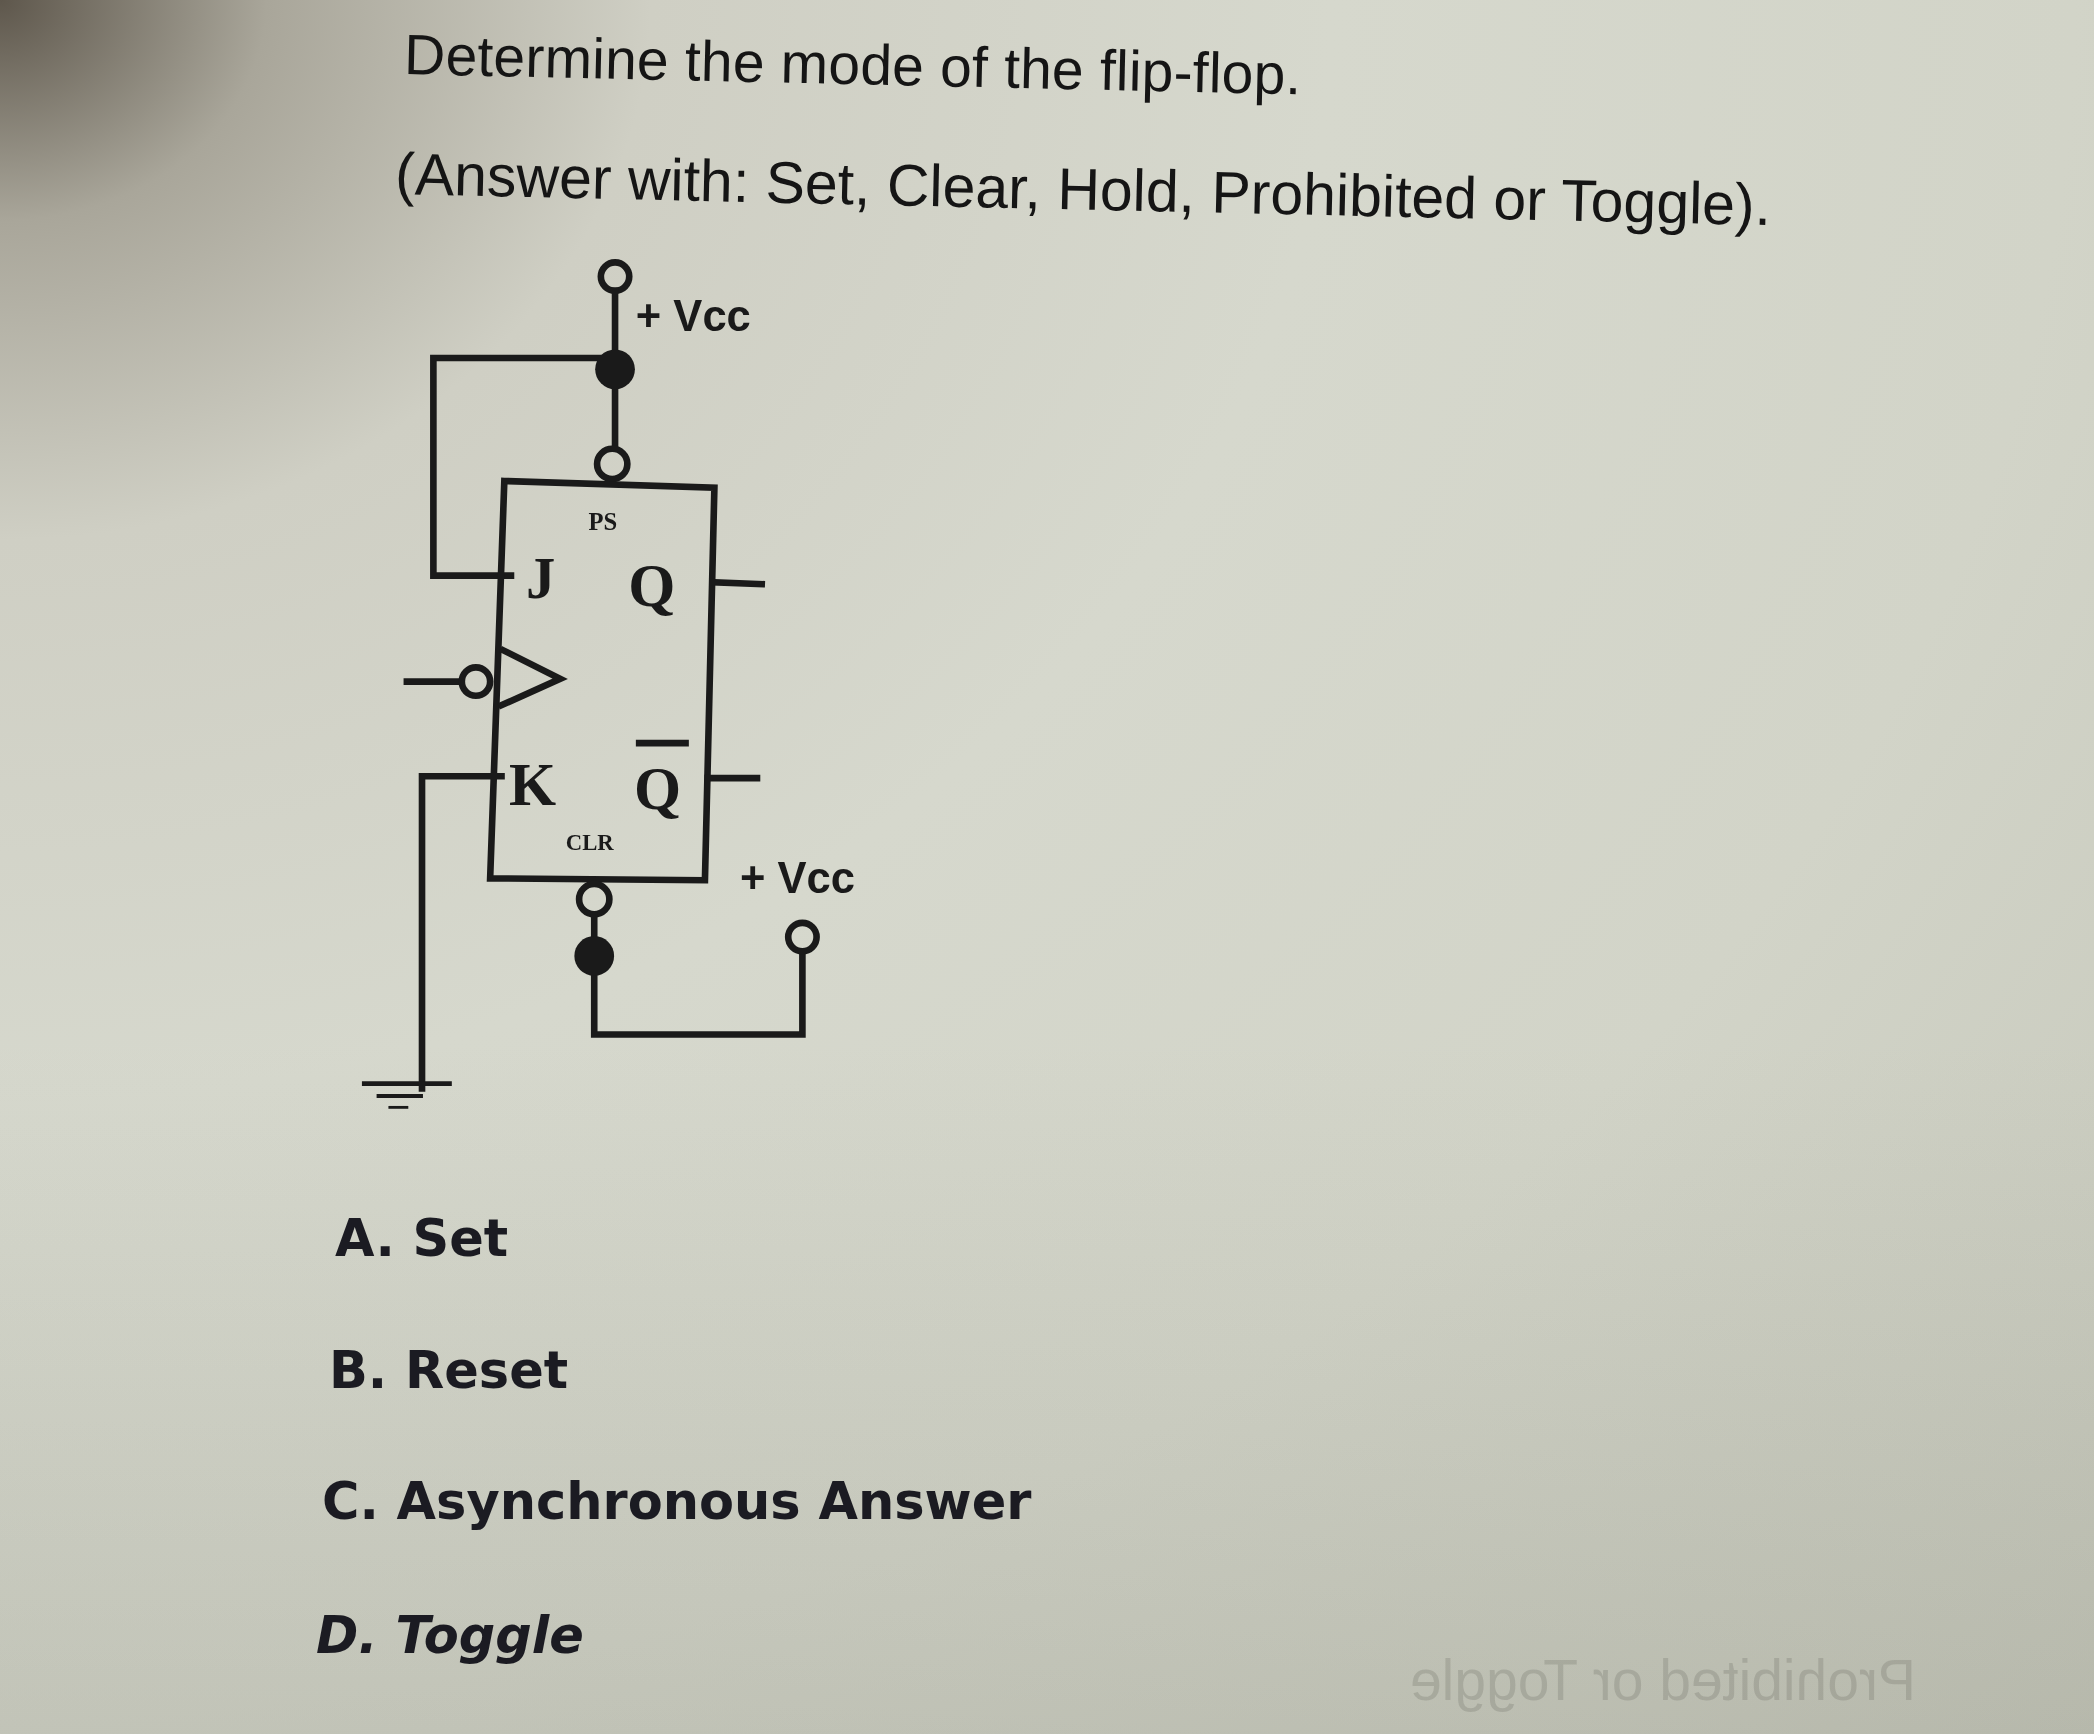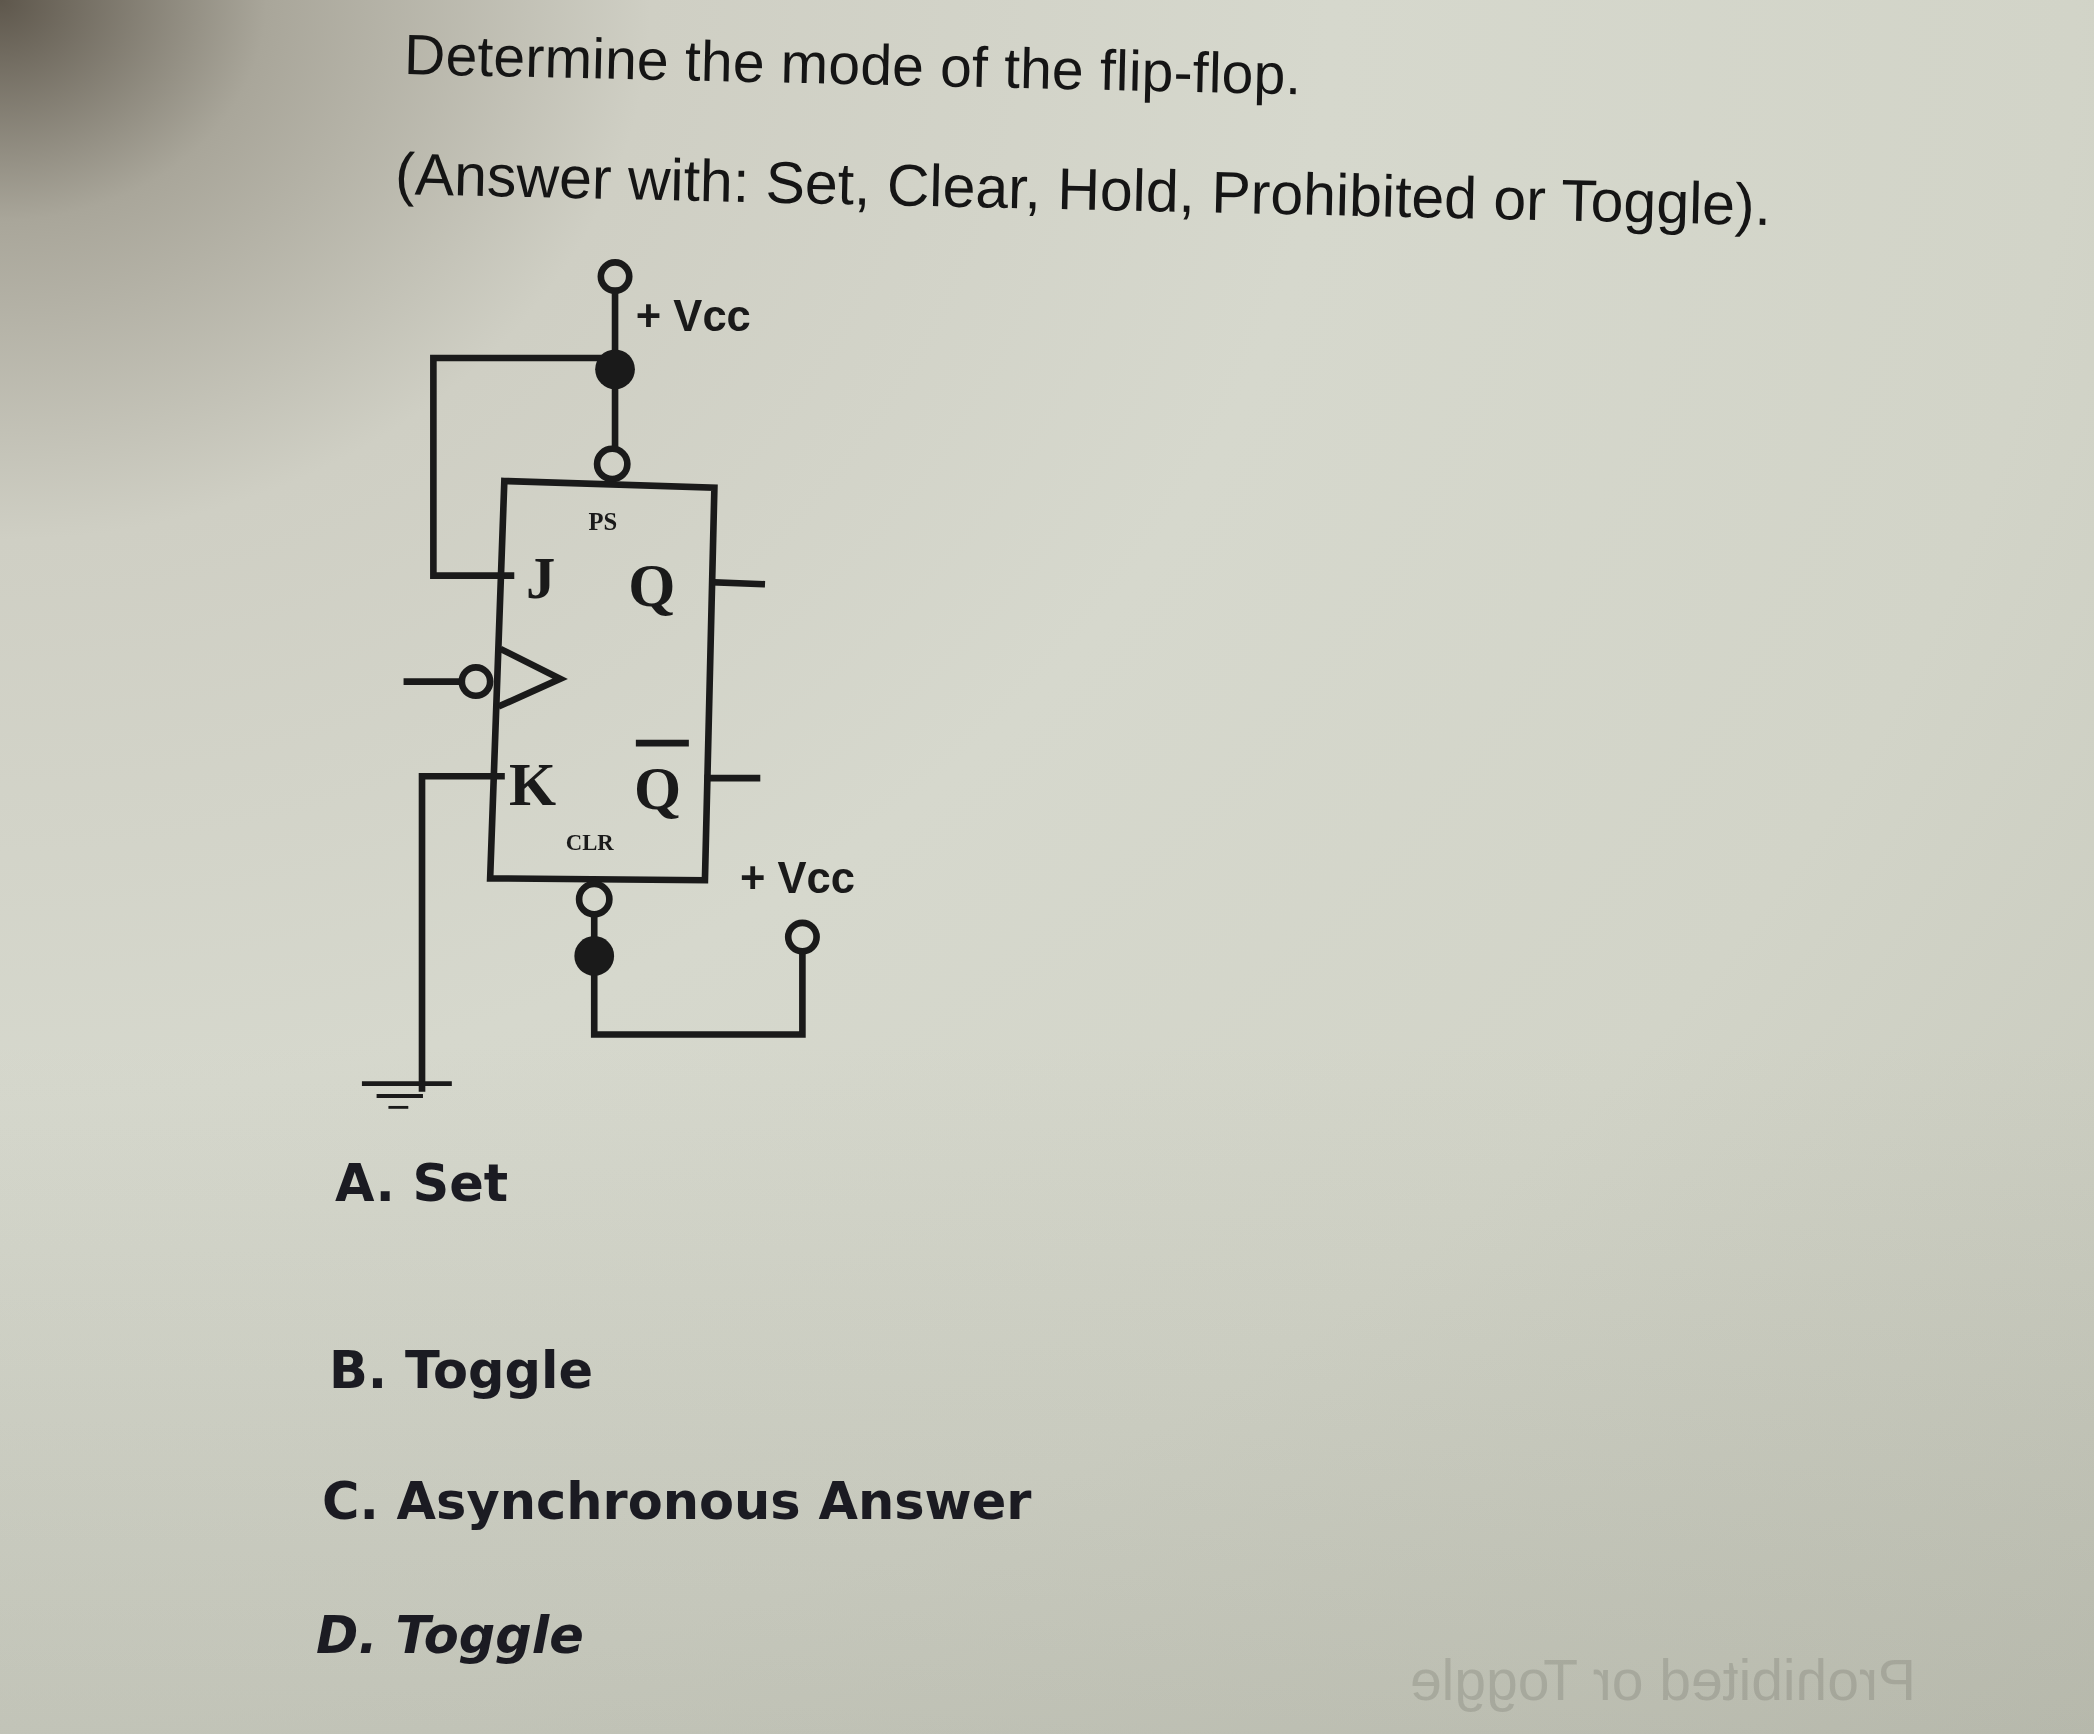--- a/index.html
+++ b/index.html
@@ -90,18 +90,18 @@
   <text x="556" y="632" font-size="62">J</text>
   <text x="664" y="640" font-size="64">Q</text>
   <text x="538" y="850" font-size="64">K</text>
   <text x="670" y="855" font-size="64">Q</text>
   <line x1="672" y1="785" x2="728" y2="785" stroke="#1a1a1a" stroke-width="7"></line>
   <text x="598" y="898" font-size="24">CLR</text>
   <text class="sans" x="782" y="943" font-size="46">+ Vcc</text>
 </svg>
 
 <div class="options">
-  <div class="option" style="left:335px; top:1154px;">A. Set</div>
-  <div class="option" style="left:329px; top:1341px;">B. Toggle</div>
+  <div class="option" style="left:335px; top:1209px;">A. Set</div>
+  <div class="option" style="left:329px; top:1341px;">B. Reset</div>
   <div class="option" style="left:322px; top:1472px;">C. Asynchronous Answer</div>
   <div class="option" style="left:316px; top:1606px;font-style:italic;">D. Toggle</div>
 </div>
 
 
 </body></html>

